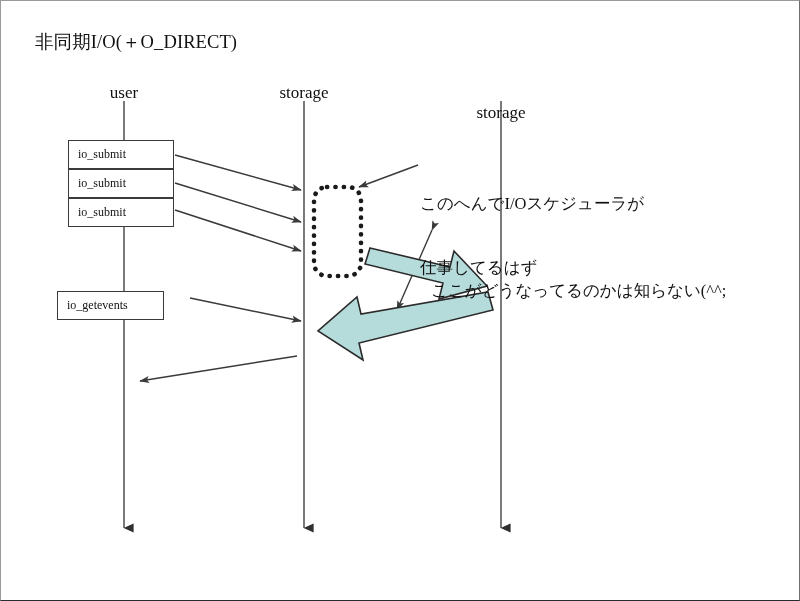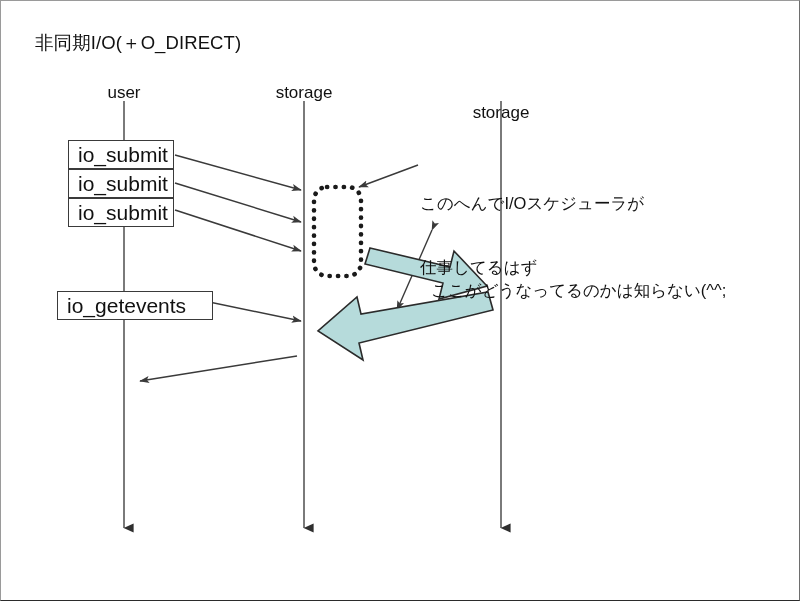--- a/index.html
+++ b/index.html
@@ -10,21 +10,21 @@
   #canvas {
     position: relative;
     width: 800px;
     height: 601px;
     background: #ffffff;
     box-sizing: border-box;
     border: 1px solid #9a9a9a;
     border-bottom-color: #2b2b2b;
     border-right-color: #6e6e6e;
     overflow: hidden;
-    font-family: Liberation Sans, sans-serif;
+    font-family: Liberation Serif, serif;
   }
   #vector {
     position: absolute;
     left: 0;
     top: 0;
     width: 800px;
     height: 601px;
   }
   .txt {
     position: absolute;
@@ -45,30 +45,30 @@
   }
   #lane-label-user   { left: 123px; top: 81px; }
   #lane-label-kernel { left: 303px; top: 81px; }
   #lane-label-storage{ left: 500px; top: 81px; margin-top: 20px; }
 
   .op-box {
     position: absolute;
     box-sizing: border-box;
     border: 1.4px solid #3a3a3a;
     background: #ffffff;
-    font-size: 21px;
+    font-size: 12px;
     color: #111111;
     display: flex;
     align-items: center;
     padding-left: 9px;
   }
   #op-box-submit-1 { left: 67px; top: 139px; width: 106px; height: 29px; }
   #op-box-submit-2 { left: 67px; top: 168px; width: 106px; height: 29px; }
   #op-box-submit-3 { left: 67px; top: 197px; width: 106px; height: 29px; }
-  #op-box-getevents{ left: 56px; top: 290px; width: 156px; height: 29px; }
+  #op-box-getevents{ left: 56px; top: 290px; width: 107px; height: 29px; }
 
   .note {
     font-size: 16.5px;
     color: #111111;
   }
   #note-scheduler { left: 419px; top: 150px; }
   #note-unknown   { left: 430px; top: 237px; }
 </style>
 </head>
 <body>

